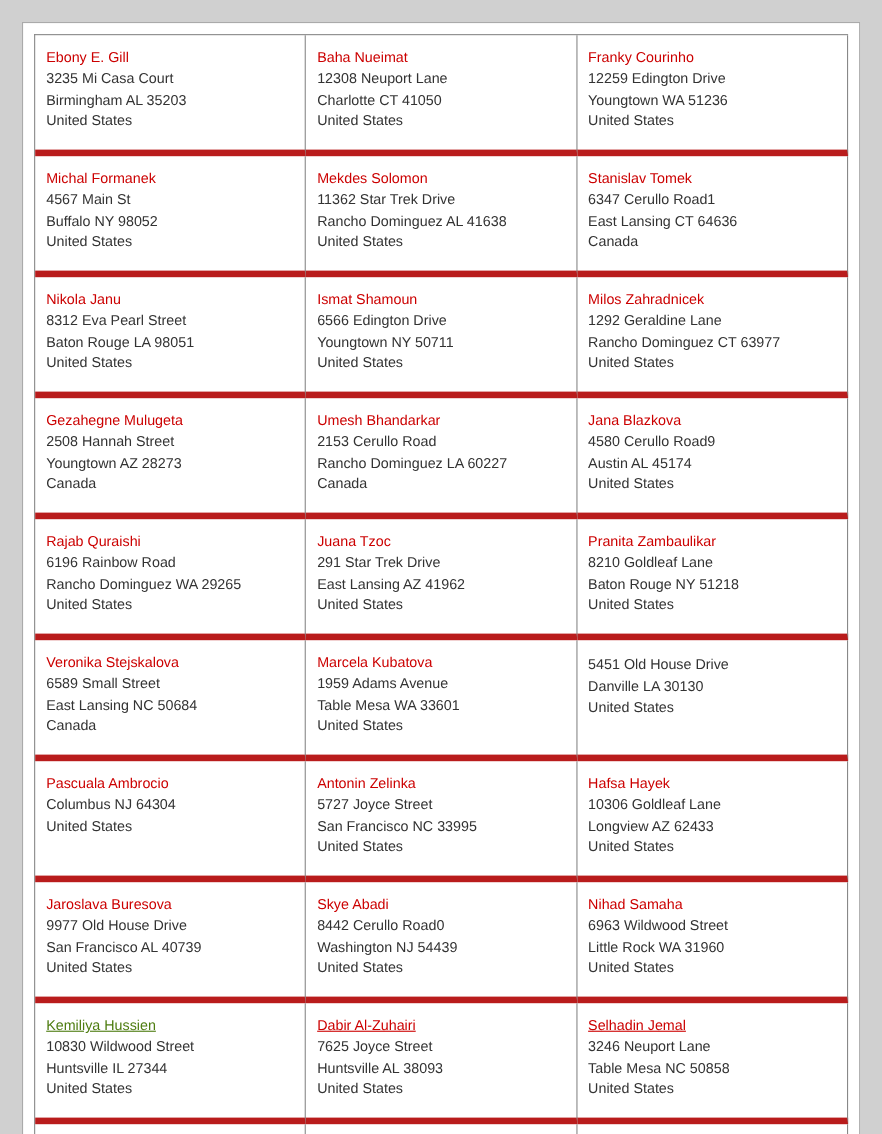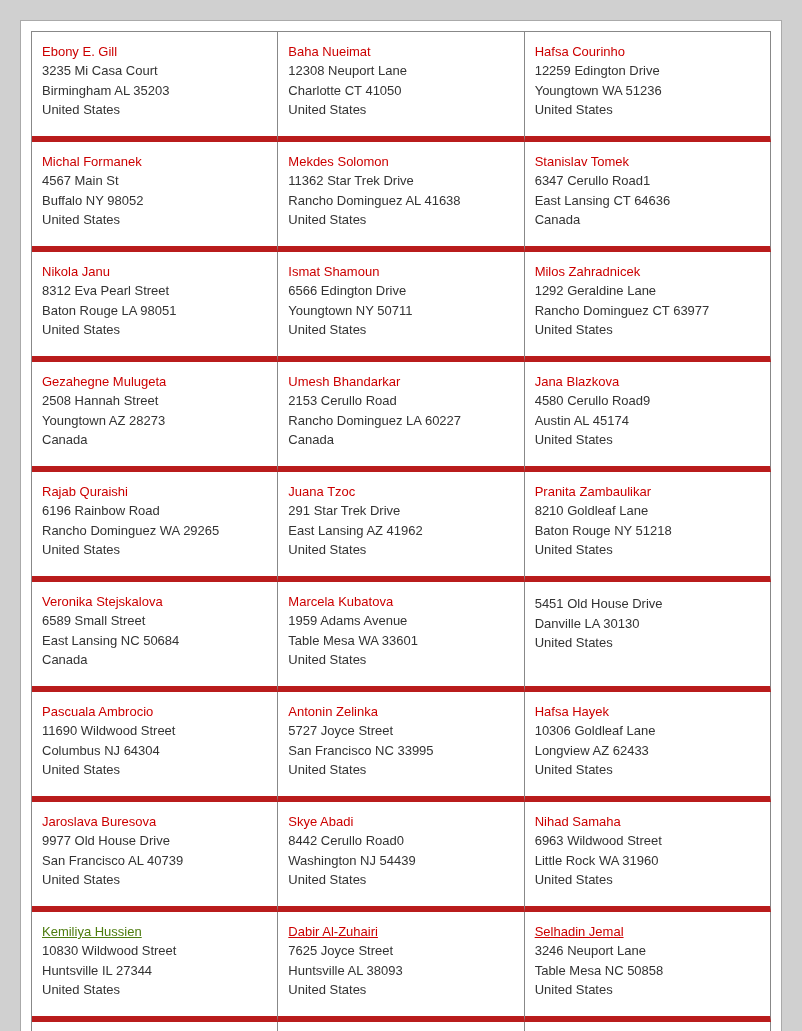--- a/index.html
+++ b/index.html
@@ -53,21 +53,21 @@
         <div class="addr-line">Birmingham AL  35203</div>
         <div class="addr-line">United States</div>
       </div>
       <div class="cell">
         <div class="name">Baha  Nueimat</div>
         <div class="addr-line">12308 Neuport Lane</div>
         <div class="addr-line">Charlotte CT  41050</div>
         <div class="addr-line">United States</div>
       </div>
       <div class="cell">
-        <div class="name">Hafsa  Courinho</div>
+        <div class="name">Franky  Courinho</div>
         <div class="addr-line">12259 Edington Drive</div>
         <div class="addr-line">Youngtown WA  51236</div>
         <div class="addr-line">United States</div>
       </div>
       <div class="cell">
         <div class="name">Michal  Formanek</div>
         <div class="addr-line">4567 Main St</div>
         <div class="addr-line">Buffalo NY  98052</div>
         <div class="addr-line">United States</div>
       </div>
@@ -149,21 +149,20 @@
         <div class="addr-line">Table Mesa WA  33601</div>
         <div class="addr-line">United States</div>
       </div>
       <div class="cell">
         <div class="addr-line">5451 Old House Drive</div>
         <div class="addr-line">Danville LA  30130</div>
         <div class="addr-line">United States</div>
       </div>
       <div class="cell">
         <div class="name">Pascuala  Ambrocio</div>
-        <div class="addr-line">11690 Wildwood Street</div>
         <div class="addr-line">Columbus NJ  64304</div>
         <div class="addr-line">United States</div>
       </div>
       <div class="cell">
         <div class="name">Antonin  Zelinka</div>
         <div class="addr-line">5727 Joyce Street</div>
         <div class="addr-line">San Francisco NC  33995</div>
         <div class="addr-line">United States</div>
       </div>
       <div class="cell">

